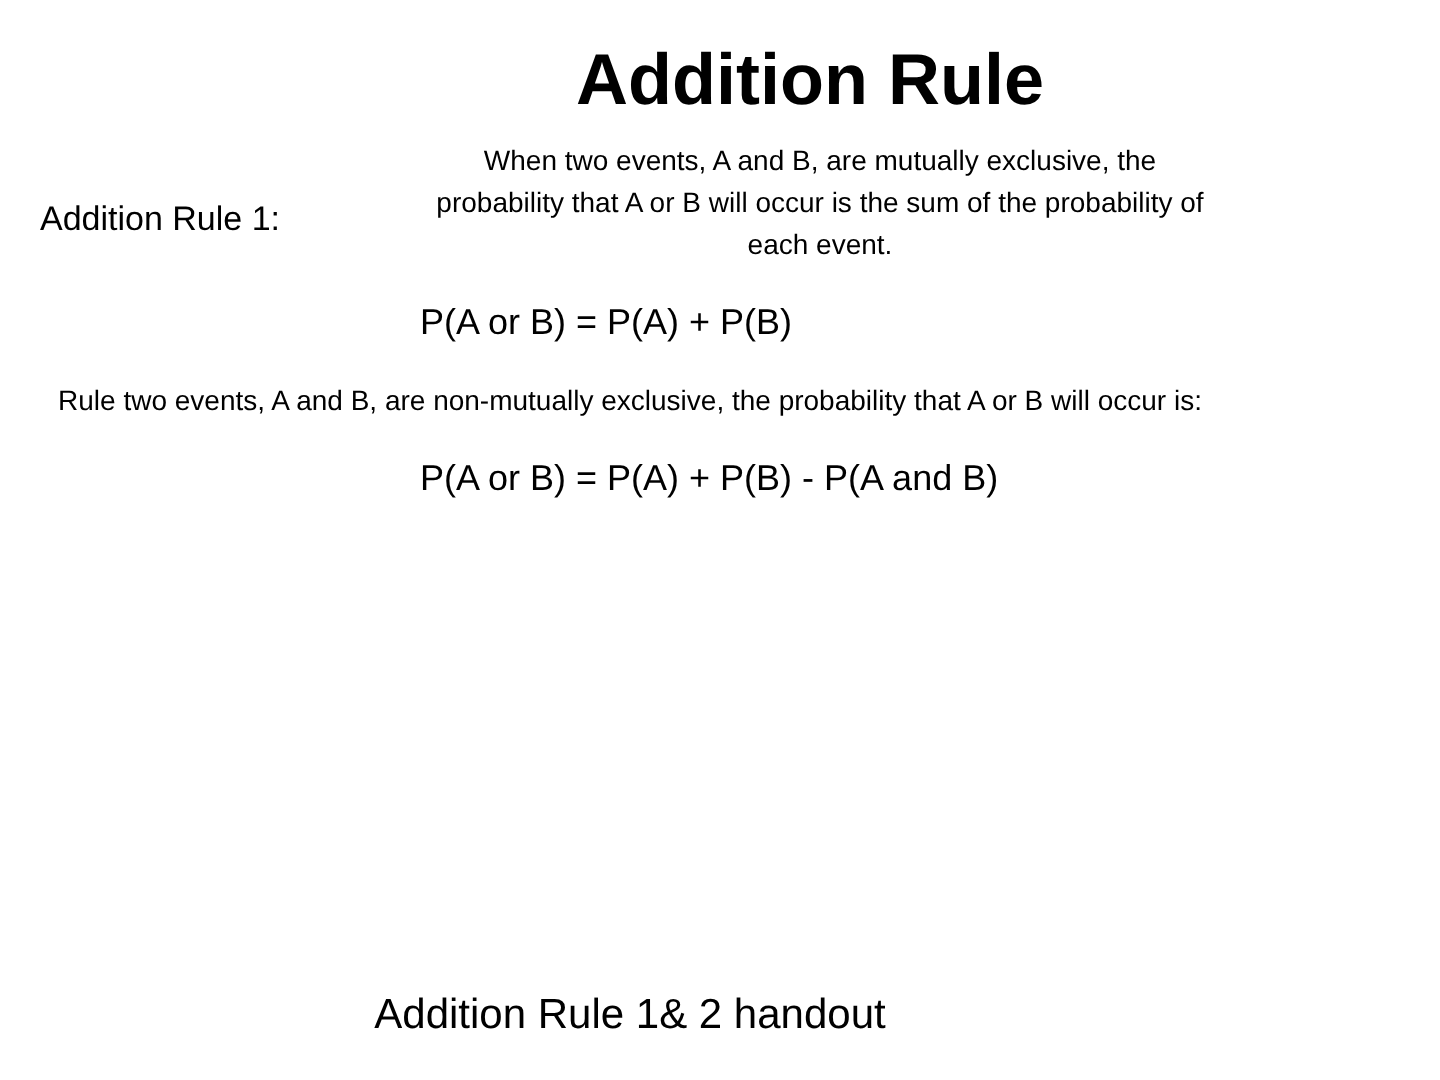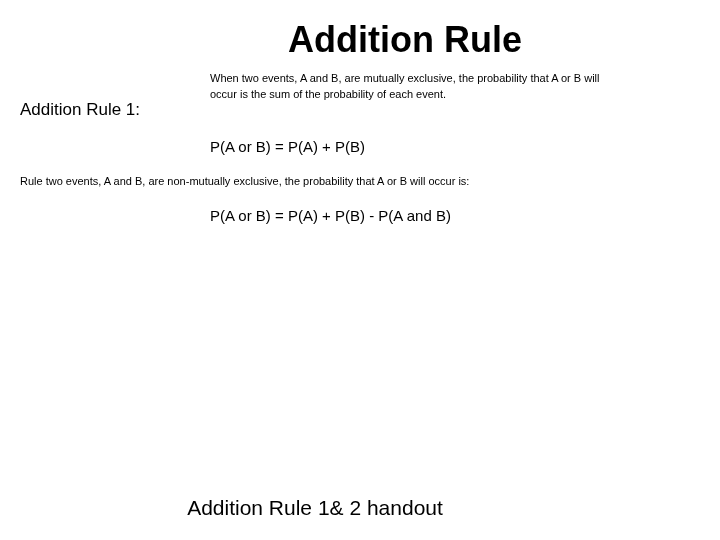--- a/index.html
+++ b/index.html
@@ -50,38 +50,39 @@
     .rule-label {
       width: 190px;
       min-width: 190px;
       font-size: 17px;
       padding-top: 2px;
       margin-top: 28px;
     }
 
     .rule-content {
       flex: 1;
-      font-size: 11px;
+      font-size: 14px;
       line-height: 1.5;
+      text-align: center;
     }
 
     .rule-formula {
       display: flex;
       flex-direction: row;
       margin-bottom: 18px;
     }
 
     .rule-formula-spacer {
       width: 190px;
       min-width: 190px;
     }
 
     .rule-formula-text {
       flex: 1;
-      font-size: 15px;
+      font-size: 18px;
     }
 
     .footer {
       text-align: center;
       font-size: 21px;
       margin-top: auto;
       padding-top: 10px;
     }
   </style>
 </head>

